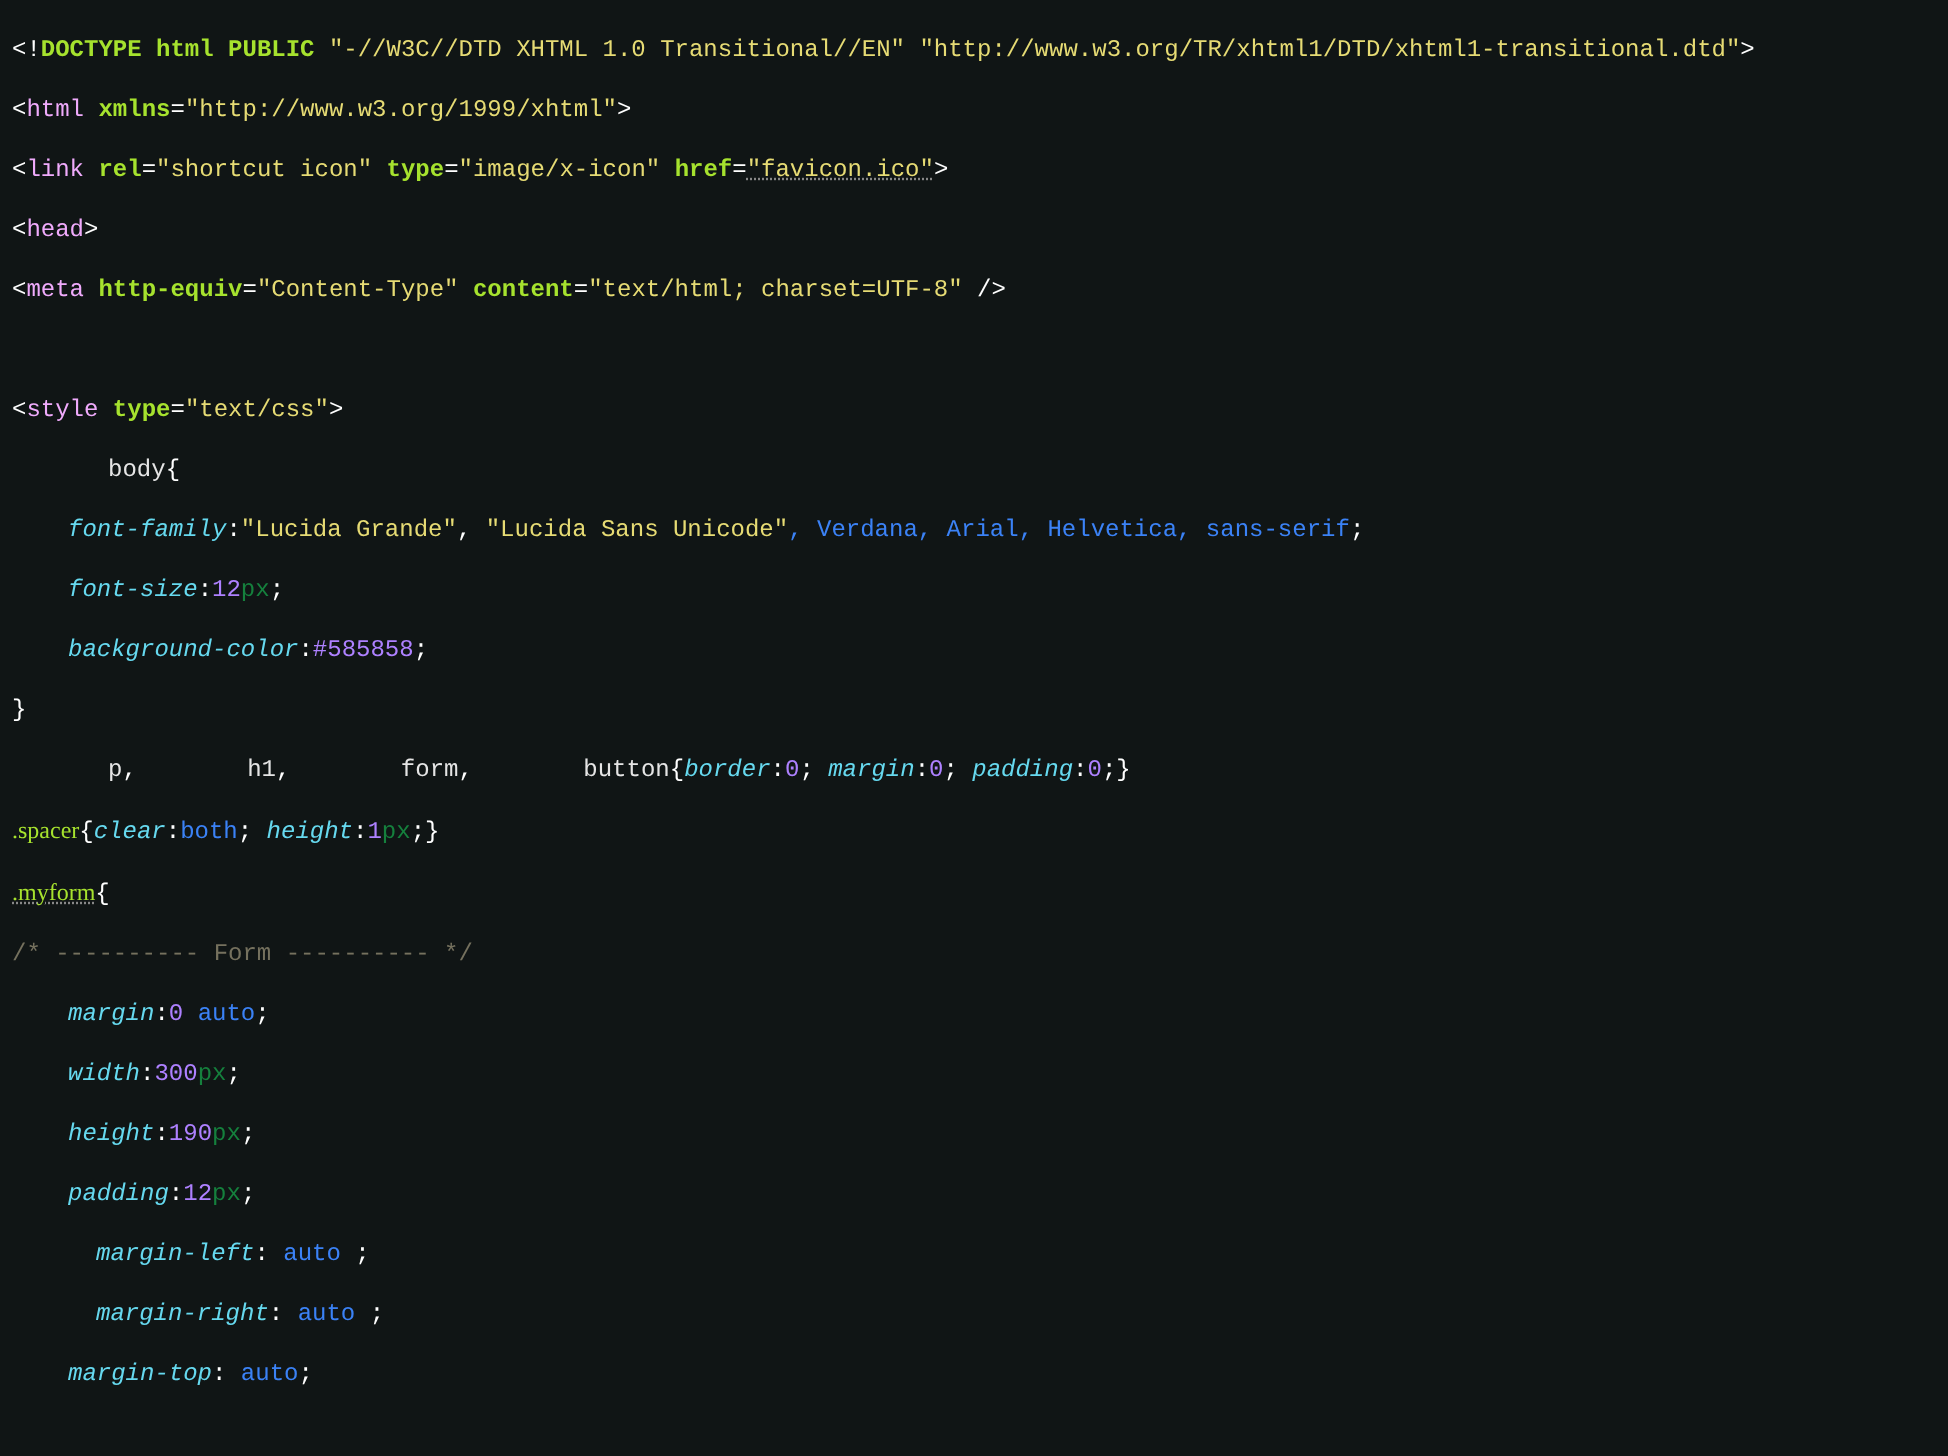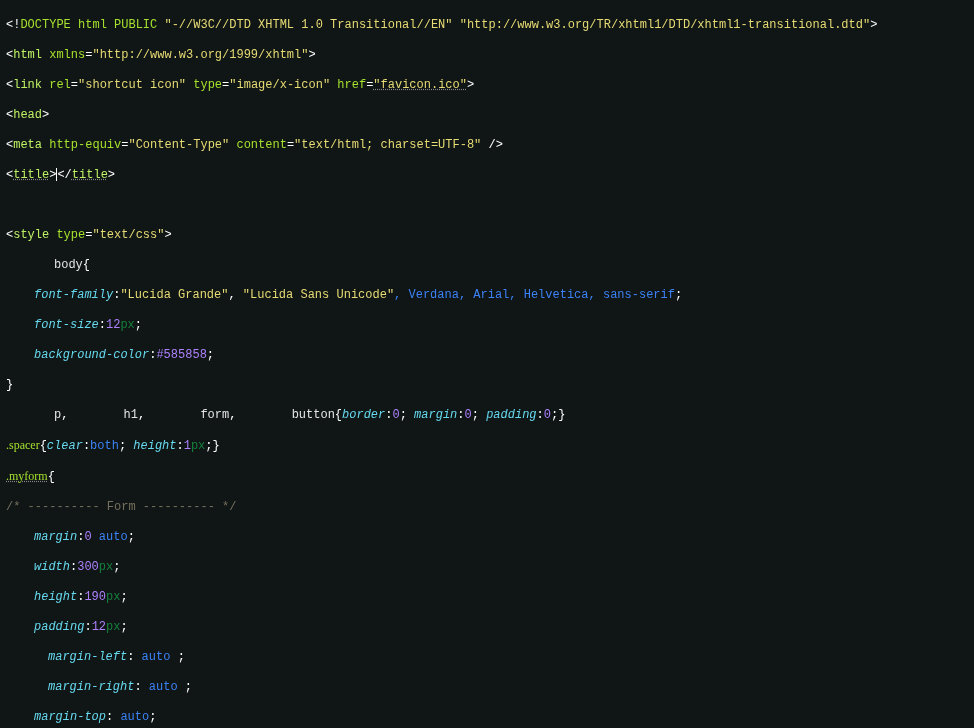--- a/index.html
+++ b/index.html
@@ -14,22 +14,22 @@
   overflow: hidden;
 }
 .editor {
   padding: 3px 6px;
   white-space: pre;
 }
 .line { display: block; }
 
 
 .tag-bracket { color: #ffffff; }
-.tag-name { color: #bef264; }
-.attr-name { color: #a6e22e; }
+.tag-name { color: #f0abfc; }
+.attr-name { color: #a6e22e; font-weight: bold; }
 .attr-eq { color: #ffffff; }
 .string { color: #e6db74; }
 .selector { color: #e5e5e5; margin-left: 48px; }
 .selector-el { color: #a6e22e; font-family: Liberation Serif, serif; }
 .brace { color: #ffffff; }
 .prop { color: #66d9ef; font-style: italic; margin-top: 30px; }
 .colon { color: #ffffff; }
 .val { color: #3b82f6; }
 .num { color: #ae81ff; }
 .unit { color: #15803d; }
@@ -52,21 +52,20 @@
 </style>
 </head>
 <body>
 
 <div class="editor">
 <span class="line"><span class="tag-bracket">&lt;!</span><span class="attr-name">DOCTYPE</span><span class="attr-name"> html PUBLIC </span><span class="string">"-//W3C//DTD XHTML 1.0 Transitional//EN" "http://www.w3.org/TR/xhtml1/DTD/xhtml1-transitional.dtd"</span><span class="tag-bracket">&gt;</span></span>
 <span class="line"><span class="tag-bracket">&lt;</span><span class="tag-name">html</span><span> </span><span class="attr-name">xmlns</span><span class="attr-eq">=</span><span class="string">"http://www.w3.org/1999/xhtml"</span><span class="tag-bracket">&gt;</span></span>
 <span class="line"><span class="tag-bracket">&lt;</span><span class="tag-name">link</span><span> </span><span class="attr-name">rel</span><span class="attr-eq">=</span><span class="string">"shortcut icon"</span><span> </span><span class="attr-name">type</span><span class="attr-eq">=</span><span class="string">"image/x-icon"</span><span> </span><span class="attr-name">href</span><span class="attr-eq">=</span><span class="string spell">"favicon.ico"</span><span class="tag-bracket">&gt;</span></span>
 <span class="line"><span class="tag-bracket">&lt;</span><span class="tag-name">head</span><span class="tag-bracket">&gt;</span></span>
 <span class="line"><span class="tag-bracket">&lt;</span><span class="tag-name">meta</span><span> </span><span class="attr-name">http-equiv</span><span class="attr-eq">=</span><span class="string">"Content-Type"</span><span> </span><span class="attr-name">content</span><span class="attr-eq">=</span><span class="string">"text/html; charset=UTF-8"</span><span class="tag-bracket"> /&gt;</span></span>
-<span class="line"><span class="tag-bracket">&lt;</span><span class="tag-name spell">title</span><span class="tag-bracket">&gt;</span><span class="cursor"></span><span class="tag-bracket">&lt;/</span><span class="tag-name spell">title</span><span class="tag-bracket">&gt;</span></span>
 <span class="line"> </span>
 <span class="line"><span class="tag-bracket">&lt;</span><span class="tag-name">style</span><span> </span><span class="attr-name">type</span><span class="attr-eq">=</span><span class="string">"text/css"</span><span class="tag-bracket">&gt;</span></span>
 <span class="line"><span class="selector">body</span><span class="brace">{</span></span>
 <span class="line i1"><span class="prop">font-family</span><span class="colon">:</span><span class="string">"Lucida Grande"</span><span class="punct">, </span><span class="string">"Lucida Sans Unicode"</span><span class="val">, Verdana, Arial, Helvetica, sans-serif</span><span class="semi">;</span></span>
 <span class="line i1"><span class="prop">font-size</span><span class="colon">:</span><span class="num">12</span><span class="unit">px</span><span class="semi">;</span></span>
 <span class="line i1"><span class="prop">background-color</span><span class="colon">:</span><span class="hex">#585858</span><span class="semi">;</span></span>
 <span class="line"><span class="brace">}</span></span>
 <span class="line"><span class="selector">p</span><span class="punct">, </span><span class="selector">h1</span><span class="punct">, </span><span class="selector">form</span><span class="punct">, </span><span class="selector">button</span><span class="brace">{</span><span class="prop">border</span><span class="colon">:</span><span class="num">0</span><span class="semi">;</span><span> </span><span class="prop">margin</span><span class="colon">:</span><span class="num">0</span><span class="semi">;</span><span> </span><span class="prop">padding</span><span class="colon">:</span><span class="num">0</span><span class="semi">;</span><span class="brace">}</span></span>
 <span class="line"><span class="selector-el">.spacer</span><span class="brace">{</span><span class="prop">clear</span><span class="colon">:</span><span class="val">both</span><span class="semi">;</span><span> </span><span class="prop">height</span><span class="colon">:</span><span class="num">1</span><span class="unit">px</span><span class="semi">;</span><span class="brace">}</span></span>
 <span class="line"><span class="selector-el spell">.myform</span><span class="brace">{</span></span>

